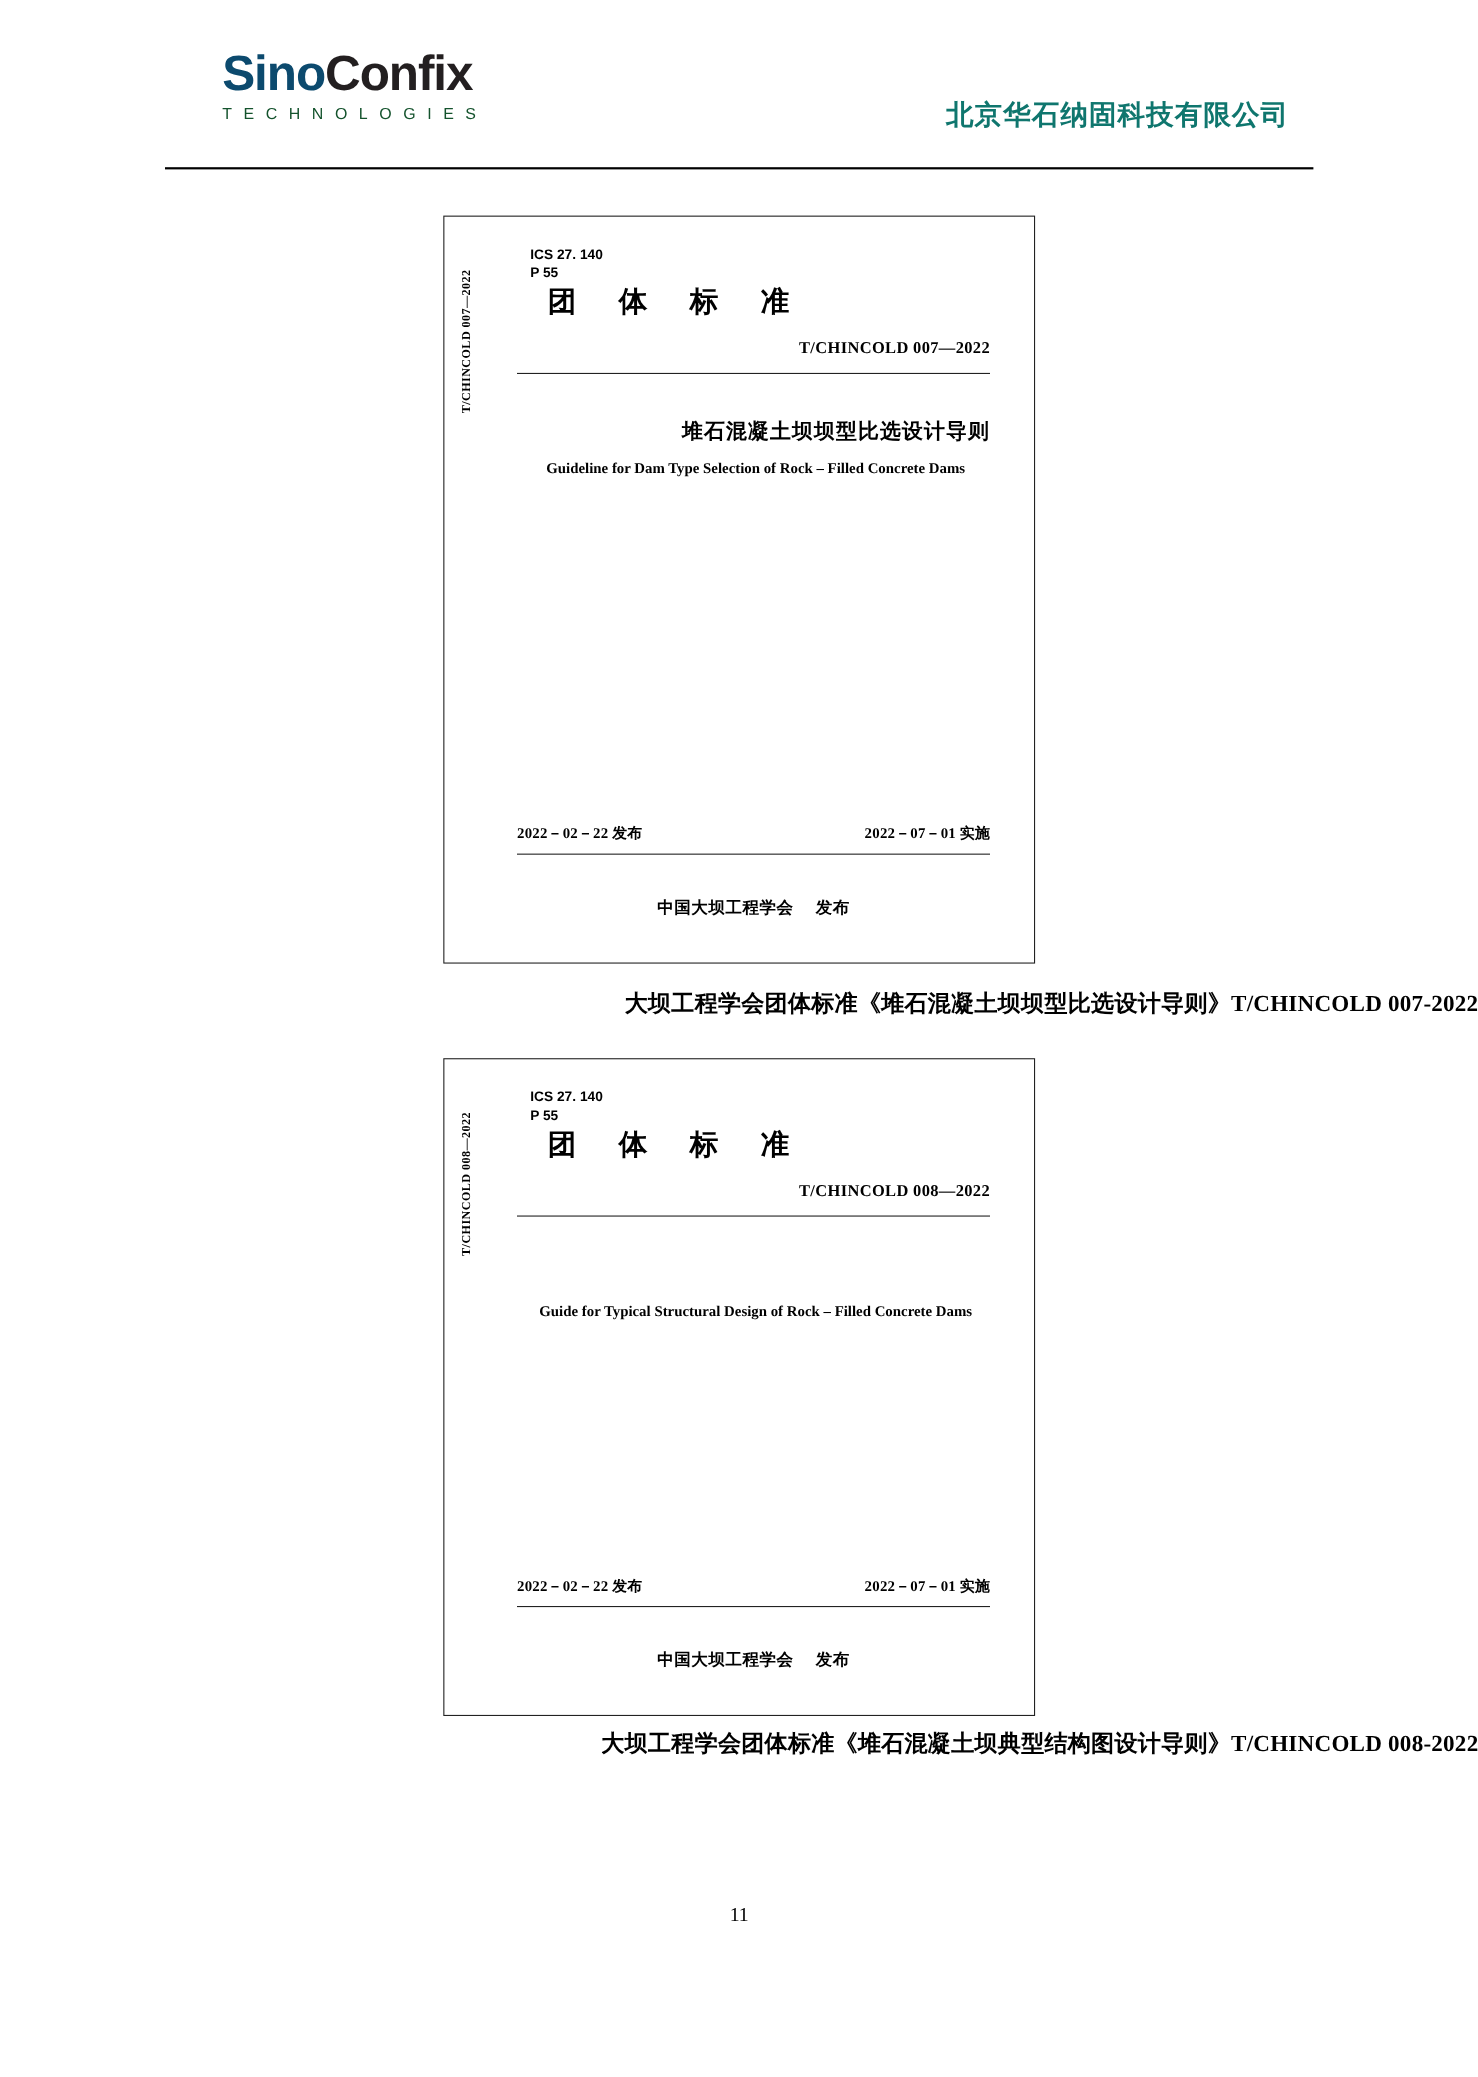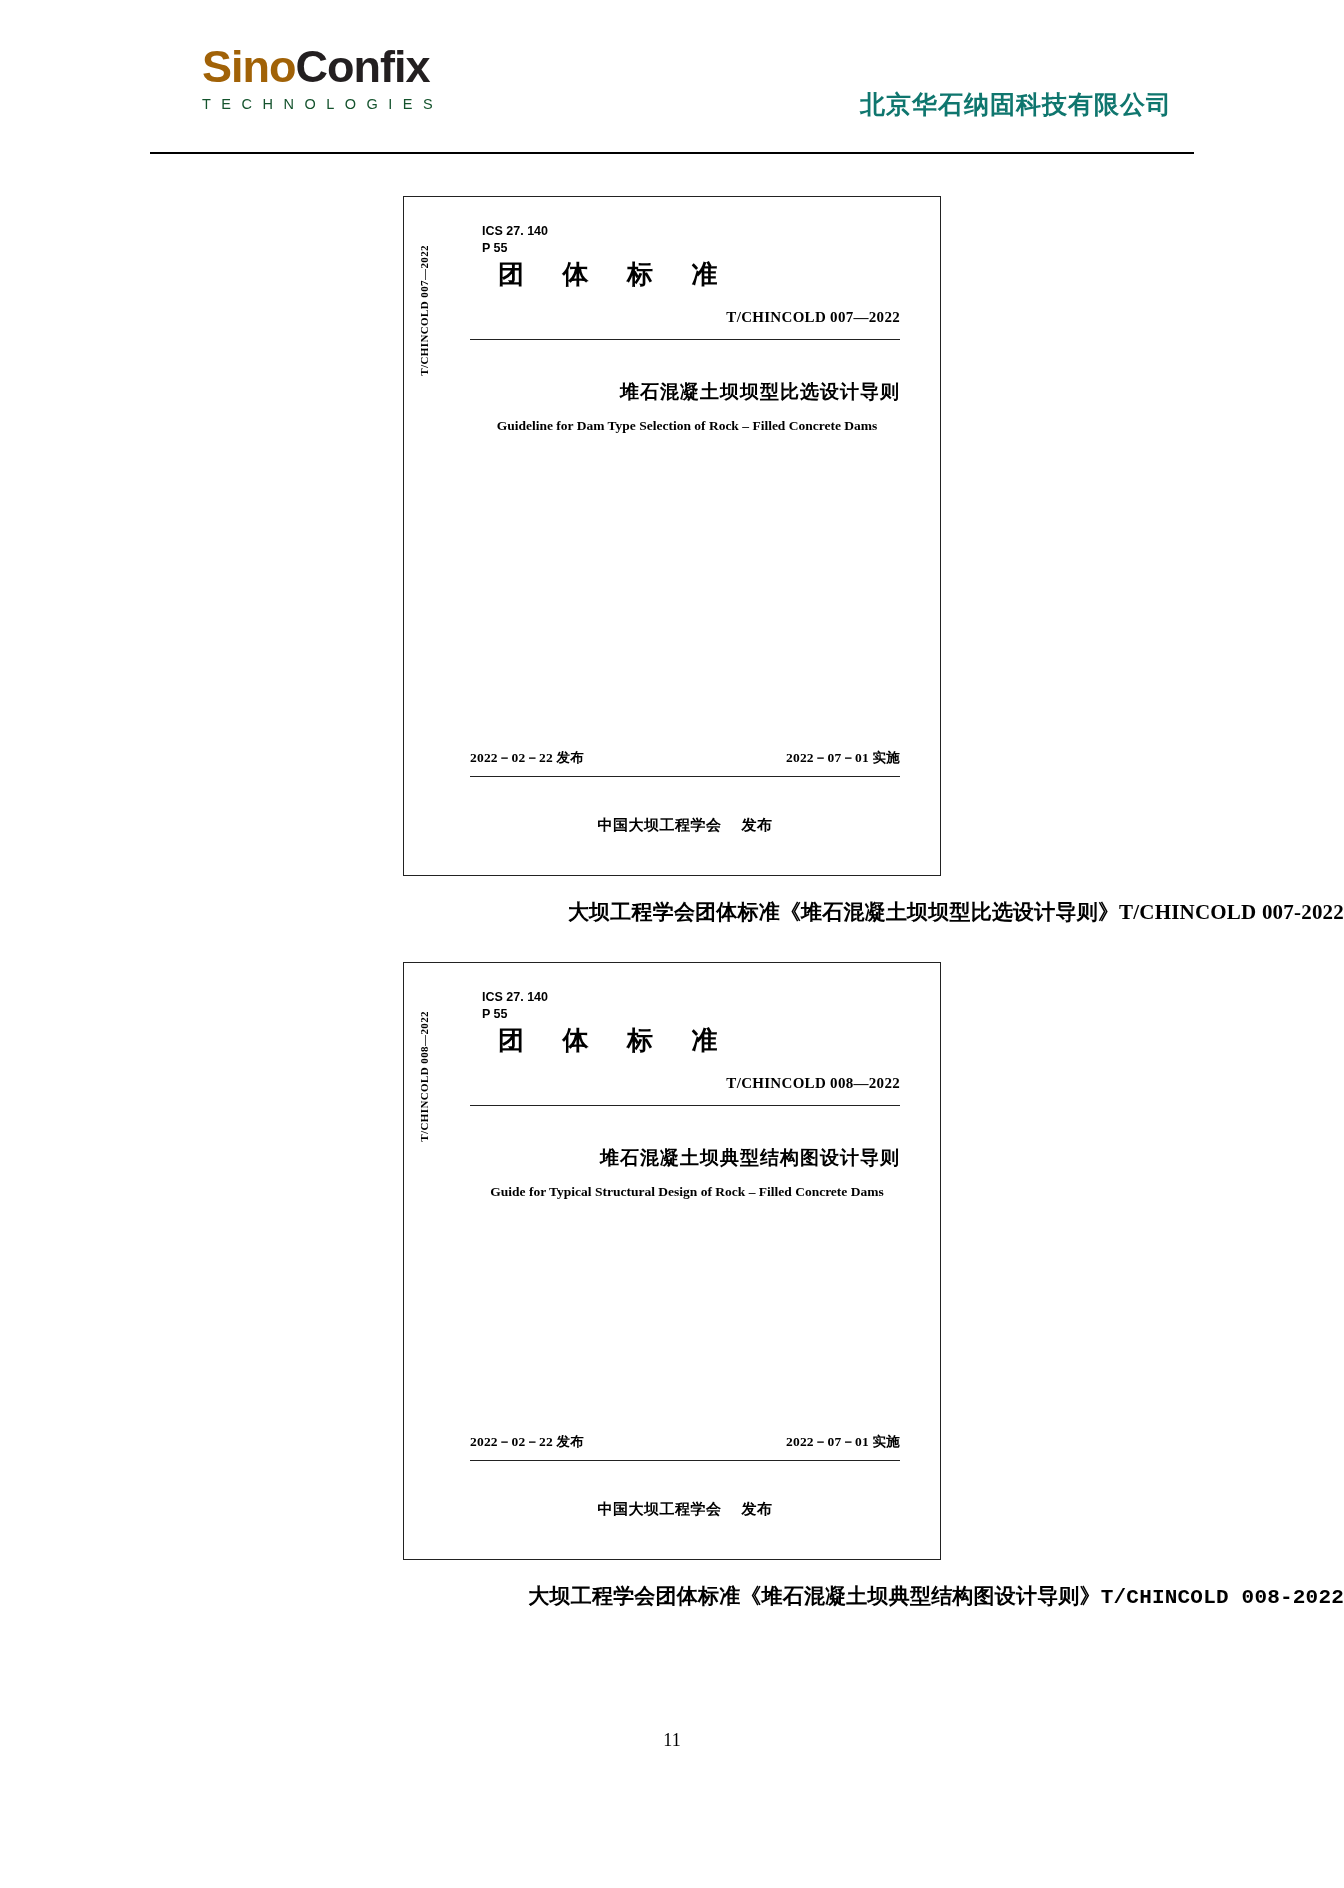--- a/index.html
+++ b/index.html
@@ -41,21 +41,21 @@
   .logo-word {
     font-family: "Liberation Sans", sans-serif;
     font-weight: bold;
     font-size: 45px;
     letter-spacing: -1px;
     line-height: 1;
     color: #231f20;
     white-space: nowrap;
   }
   .logo-word .red {
-    color: #a16207;
+    color: #0c4a6e;
   }
   .logo-sub {
     font-family: "Liberation Sans", sans-serif;
     font-size: 14.5px;
     letter-spacing: 10.5px;
     color: #14532d;
     margin-top: 7px;
     white-space: nowrap;
   }
   .company-name {
@@ -266,28 +266,27 @@
     <div class="cover-box" style="height:598px;">
       <div class="cover-inner">
         <div class="side-code">T/CHINCOLD 008—2022</div>
         <div class="ics">
           <div>ICS 27. 140</div>
           <div>P 55</div>
         </div>
         <div class="tuanti">团 体 标 准</div>
         <div class="std-no">T/CHINCOLD 008—2022</div>
         <div class="rule-top"></div>
-        <div class="title-cn">堆石混凝土坝典型结构图设计导则</div>
         <div class="title-en">Guide for Typical Structural Design of Rock – Filled Concrete Dams</div>
         <div class="dates">
           <span>2022－02－22 发布</span>
           <span>2022－07－01 实施</span>
         </div>
         <div class="rule-bottom"></div>
         <div class="publisher"><span>中国大坝工程学会</span><span class="gap"></span><span>发布</span></div>
       </div>
     </div>
-    <div class="caption" style="margin-top:22px;font-family:Liberation Mono, monospace;">大坝工程学会团体标准《堆石混凝土坝典型结构图设计导则》T/CHINCOLD 008-2022</div>
+    <div class="caption" style="margin-top:11px;">大坝工程学会团体标准《堆石混凝土坝典型结构图设计导则》T/CHINCOLD 008-2022</div>
   </div>
 
   <div class="page-number">11</div>
 
 </div>
 
 </body></html>

